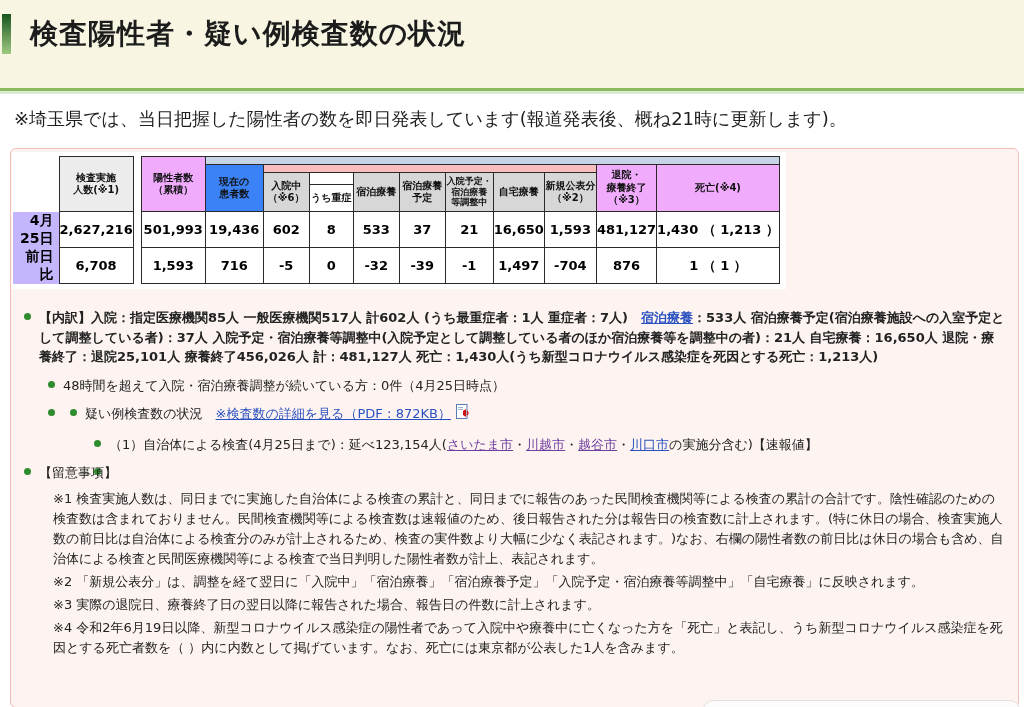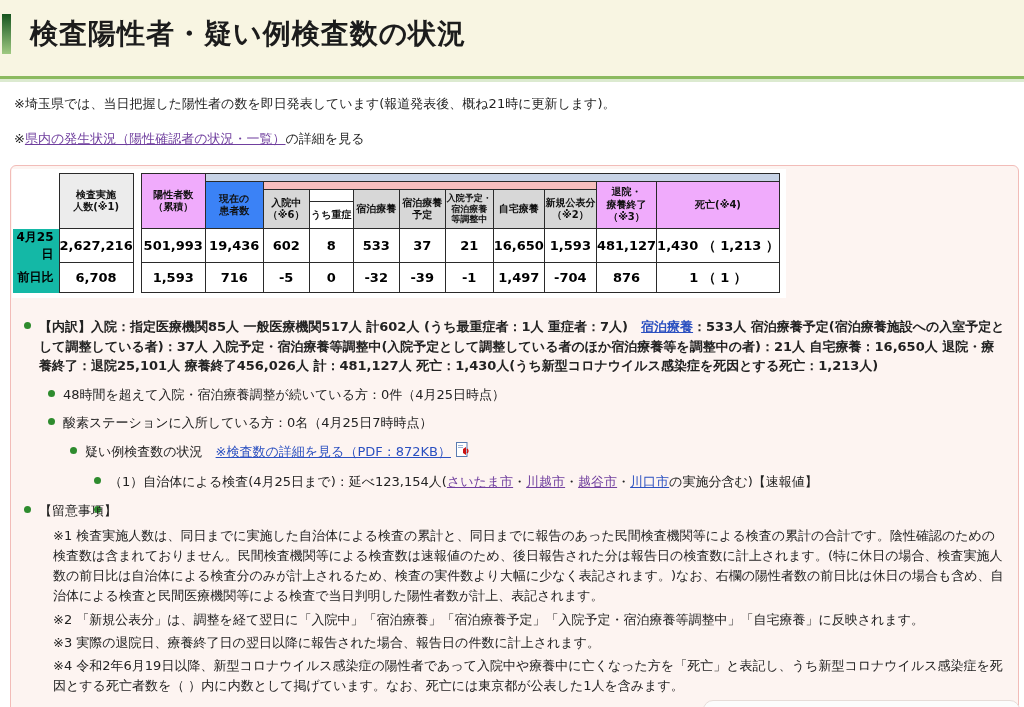--- a/index.html
+++ b/index.html
@@ -3,30 +3,30 @@
 <meta charset="utf-8">
 <style>
   * { box-sizing: border-box; }
   html,body { margin:0; padding:0; }
   body {
     width:1024px; height:707px; overflow:hidden; position:relative;
     background:#ffffff; color:#2b2b2b;
     font-family:"DejaVu Sans","Liberation Sans",sans-serif;
   }
   
-  .site-header { background:#f8f5e2; height:76px; }
+  .site-header { background:#f8f5e2; height:88px; }
   .title-row { display:flex; align-items:center; padding:14px 0 0 2px; }
   .title-accent { width:9px; height:40px; margin-right:19px;
     background:linear-gradient(#17551f,#9fc981); }
   .page-title { font-size:28px; font-weight:bold; color:#1c1c1c; margin:0; letter-spacing:1px; }
   .green-line-a { height:3px; background:#8cba60; }
   .green-line-b { height:3px; background:#dcead0; }
   
   .top-notes { padding:13px 14px 0 14px; }
-  .note { font-size:13px; margin:0 0 17px 0; color:#1f1f1f; }
+  .note { font-size:18px; margin:0 0 17px 0; color:#1f1f1f; }
   a { text-decoration:underline; cursor:pointer; }
   .lnk-blue { color:#2b50c0; }
   .lnk-purple { color:#703f9e; }
   
   .pink-box {
     margin:7px 5px 0 10px; height:560px; overflow:hidden;
     border:1px solid #f2bcb8; border-radius:6px; background:#fdf4f1;
     padding:3px 8px 10px 1px;
   }
   
@@ -43,21 +43,21 @@
   tr.subhdr-row2 { height:27px; }
   tr.data-row { height:30px; }
   .h-light   { background:#ececec; }
   .h-lighter { background:#f0abfc; }
   .h-blue    { background:#f0abfc; }
   .h-pink    { background:#3b82f6; }
   .h-gray    { background:#d7d7d7; }
   .h-white   { background:#ffffff; }
   .spacer-cell { background:#fff; border-left:none; border-right:none; }
   .val { font-size:13px; font-weight:bold; background:#fff; color:#000; white-space:nowrap; }
-  .row-label { border:none; background:#14b8a6; font-size:12px; font-weight:bold;
+  .row-label { border:none; background:#c4b5fd; font-size:14px; font-weight:bold;
     text-align:right; padding-right:5px; color:#000; }
   
   .content { padding:9px 4px 0 12px; }
   ul.blist { list-style:none; margin:0; padding:0; }
   ul.blist li { position:relative; padding-left:15px; margin-bottom:9px;
     font-size:13px; line-height:1.5; color:#222; }
   .bullet { position:absolute; left:0; top:5px; width:7px; height:7px;
     border-radius:50%; background:#2e8b2e; }
   li.l2 { margin-left:24px; }
   li.l3 { margin-left:46px; }
@@ -77,21 +77,20 @@
   <div class="title-row">
     <div class="title-accent"></div>
     <h1 class="page-title">検査陽性者・疑い例検査数の状況</h1>
   </div>
 </div>
 <div class="green-line-a"></div>
 <div class="green-line-b"></div>
 
 <div class="top-notes">
   <p class="note">※埼玉県では、当日把握した陽性者の数を即日発表しています(報道発表後、概ね21時に更新します)。</p>
-  <p class="note"><span>※</span><a class="lnk-purple">県内の発生状況（陽性確認者の状況・一覧）</a><span>の詳細を見る</span></p>
 </div>
 
 <div class="pink-box">
 
   
   <div class="table-wrap">
     <table>
       <colgroup>
         <col style="width:46px">
           <col style="width:64px">
@@ -184,21 +183,20 @@
       <li class="l1">
         <span class="bullet"></span>
         <div class="detail-block"><span>【内訳】入院：指定医療機関85人 一般医療機関517人 計602人 (うち最重症者：1人 重症者：7人)　</span><a class="lnk-blue">宿泊療養</a><span>：533人 宿泊療養予定(宿泊療養施設への入室予定として調整している者)：37人 入院予定・宿泊療養等調整中(入院予定として調整している者のほか宿泊療養等を調整中の者)：21人 自宅療養：16,650人 退院・療養終了：退院25,101人 療養終了456,026人 計：481,127人 死亡：1,430人(うち新型コロナウイルス感染症を死因とする死亡：1,213人)</span></div>
       </li>
       <li class="l2">
         <span class="bullet"></span>
         <span>48時間を超えて入院・宿泊療養調整が続いている方：0件（4月25日時点）</span>
       </li>
       <li class="l2">
         <span class="bullet"></span>
-        <span>酸素ステーションに入所している方：0名（4月25日7時時点）</span>
       </li>
       <li class="l3">
         <span class="bullet"></span>
         <span>疑い例検査数の状況　</span><a class="lnk-blue">※検査数の詳細を見る（PDF：872KB）</a><span class="pdf-icon"><svg width="15" height="16" viewBox="0 0 15 16">
               <rect x="0.5" y="0.5" width="10.5" height="14" fill="#ffffff" stroke="#5a7bb0"></rect>
               <rect x="2" y="3" width="5" height="1" fill="#9db3d4"></rect>
               <rect x="2" y="5" width="5" height="1" fill="#9db3d4"></rect>
               <polygon points="7,7 10,5 10,13 7,11" fill="#cc1111"></polygon>
               <path d="M11 7 q2 2 0 4" stroke="#cc1111" fill="none" stroke-width="1.2"></path>
             </svg></span>

